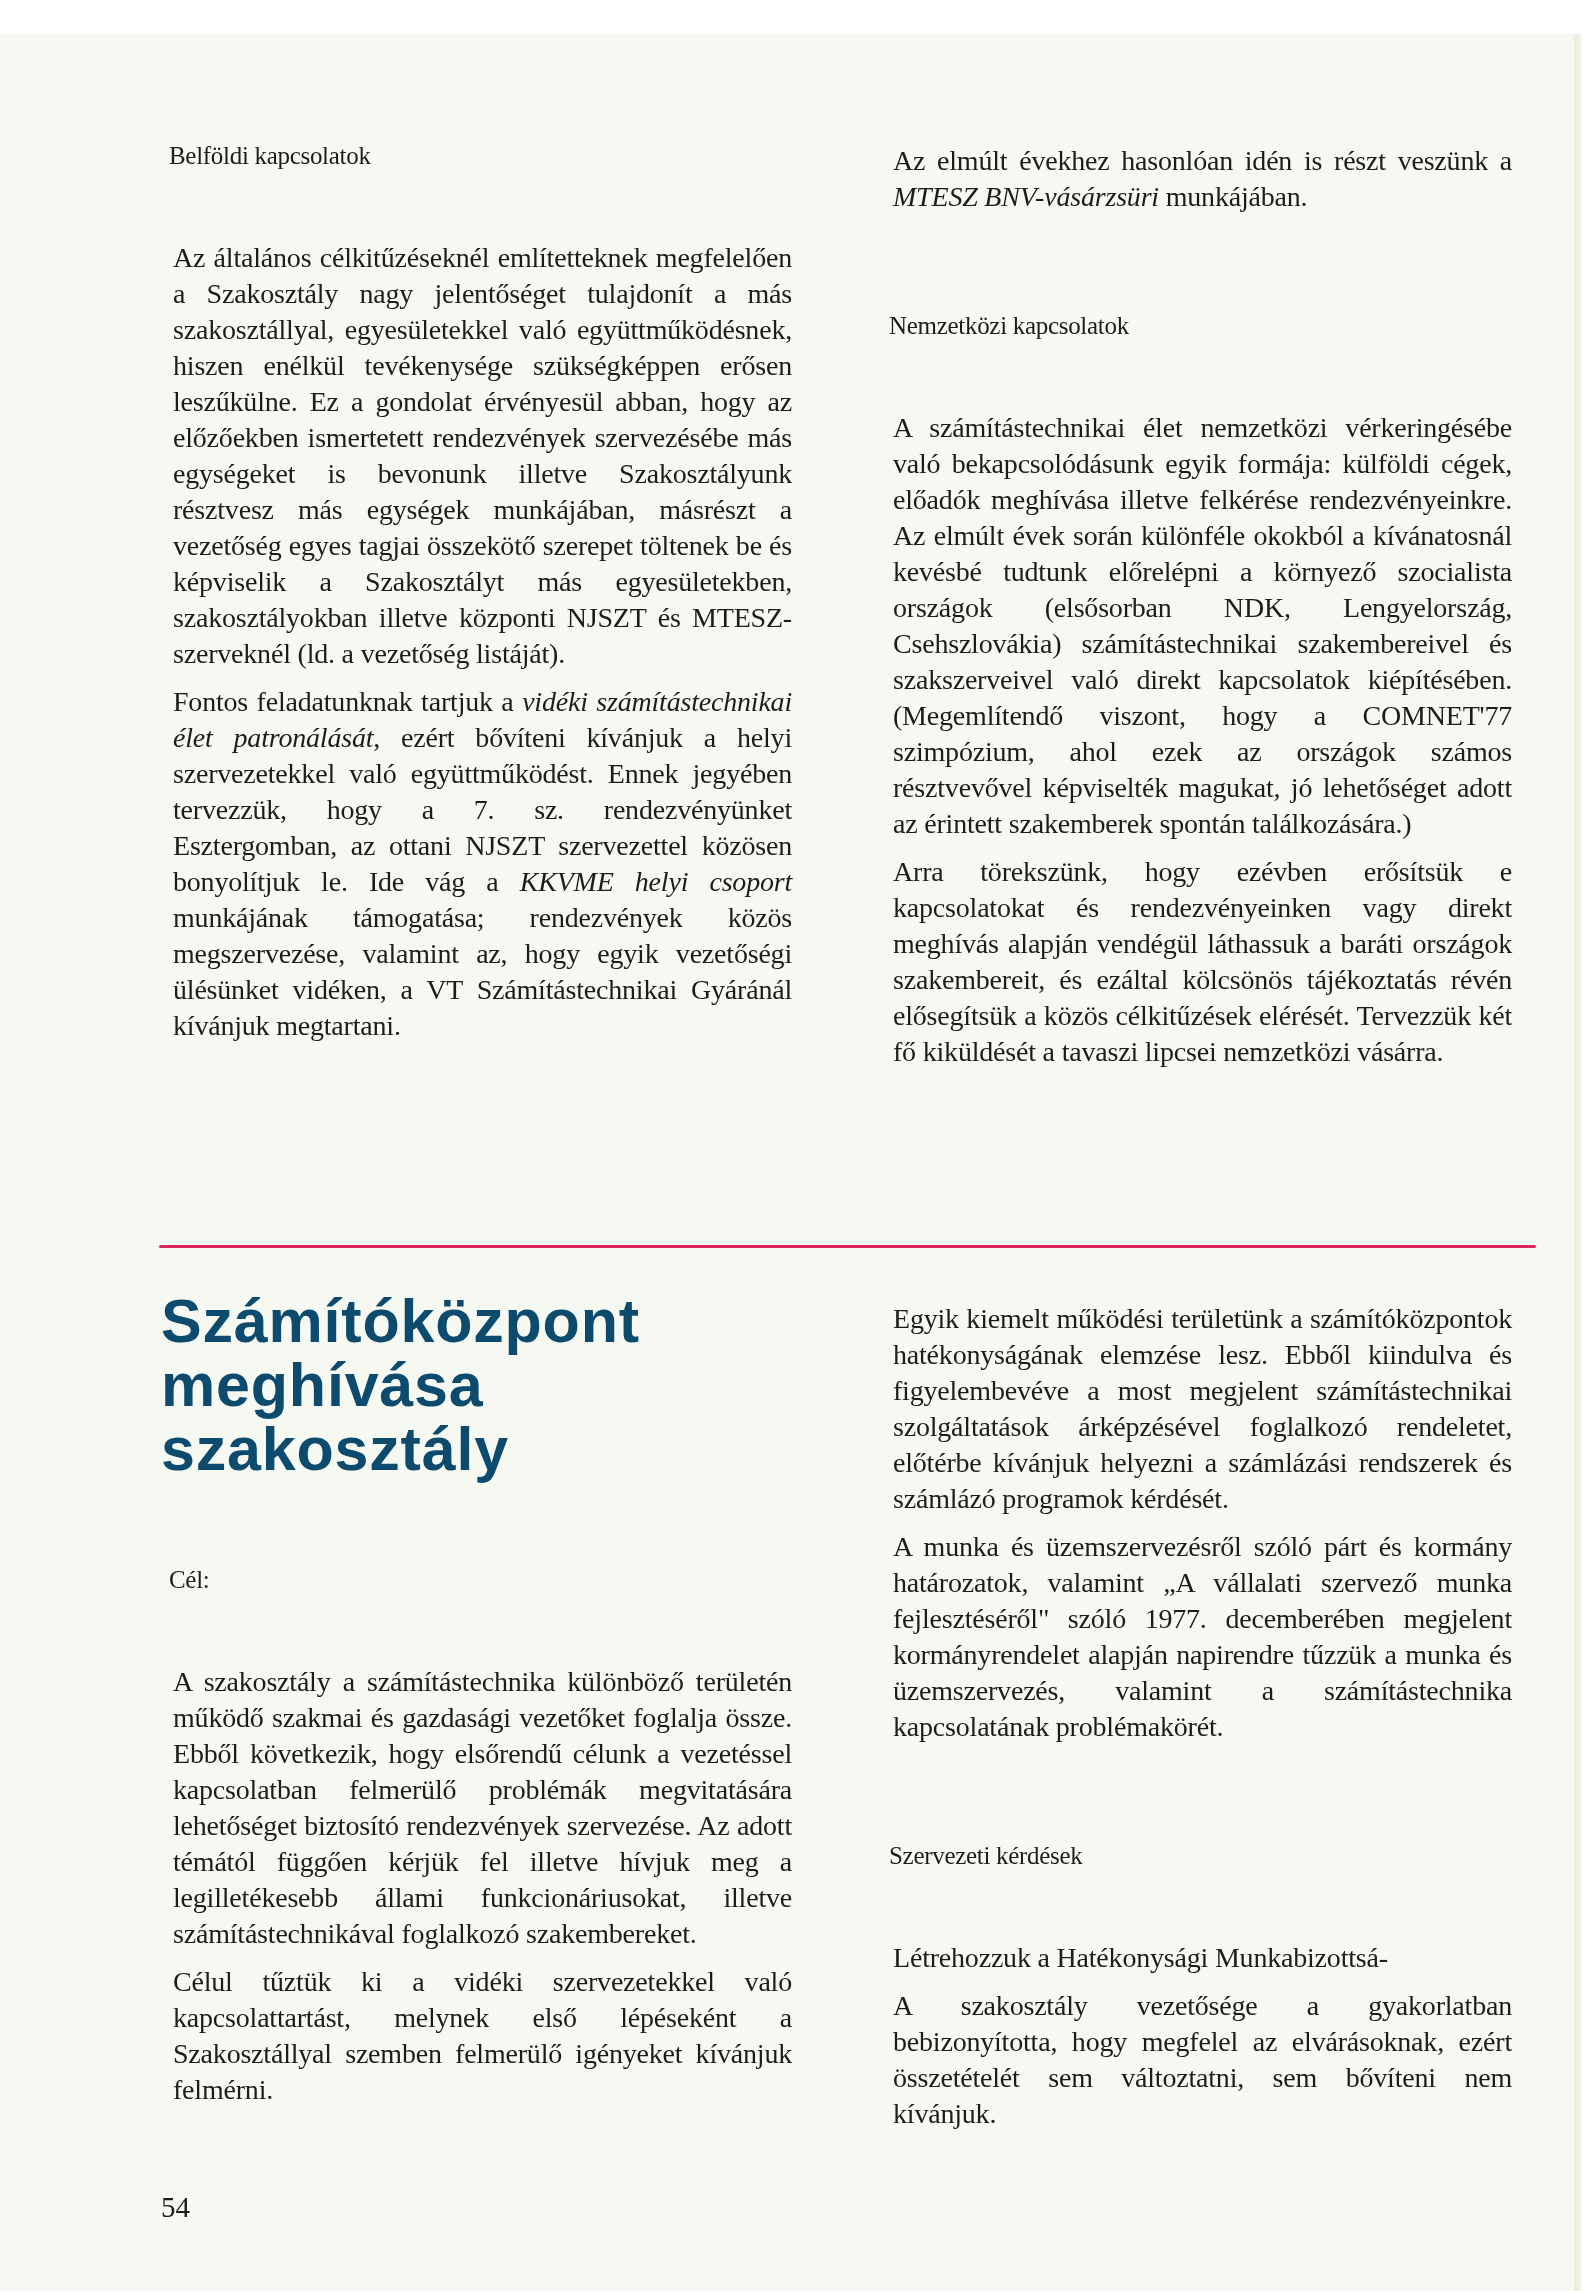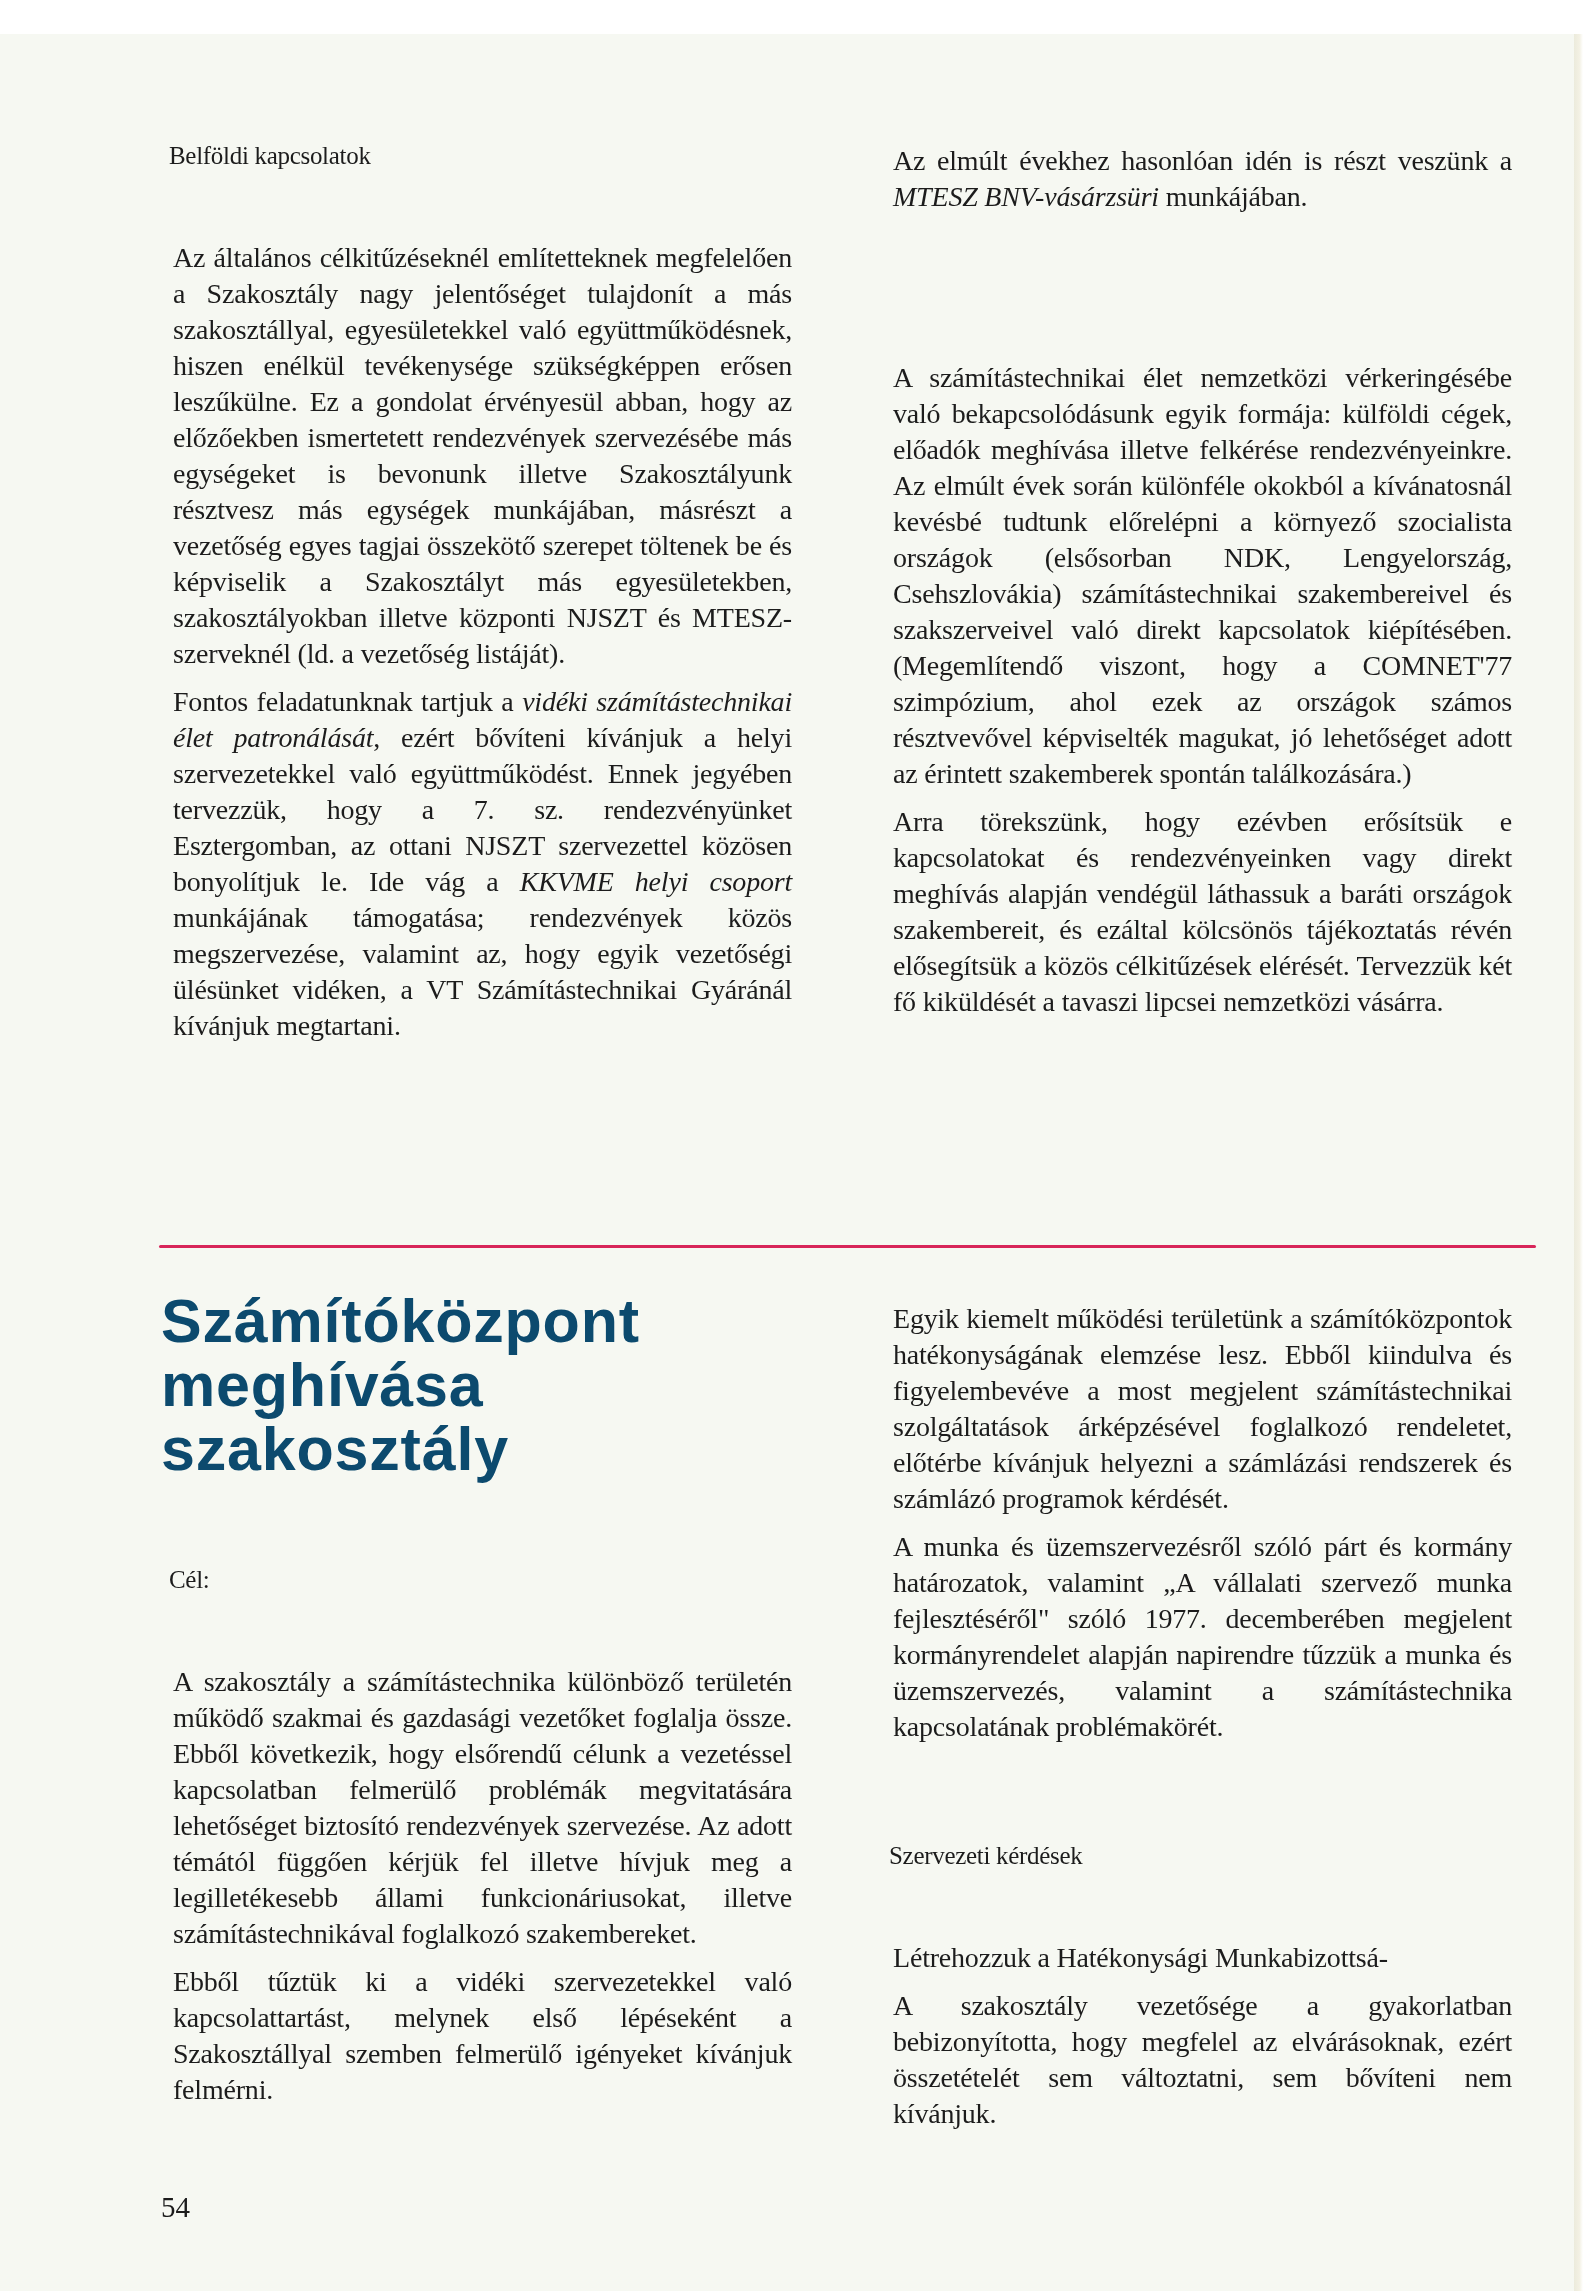--- a/index.html
+++ b/index.html
@@ -80,38 +80,39 @@
 <div class="col" id="col-tl">
   <h3 class="subhead">Belföldi kapcsolatok</h3>
   <div class="gap-m"></div>
   <p class="para">Az általános célkitűzéseknél említetteknek megfelelően a Szakosztály nagy jelentőséget tulajdonít a más szakosztállyal, egyesületekkel való együttműködésnek, hiszen enélkül tevékenysége szükségképpen erősen leszűkülne. Ez a gondolat érvényesül abban, hogy az előzőekben ismertetett rendezvények szervezésébe más egységeket is bevonunk illetve Szakosztályunk résztvesz más egységek munkájában, másrészt a vezetőség egyes tagjai összekötő szerepet töltenek be és képviselik a Szakosztályt más egyesületekben, szakosztályokban illetve központi NJSZT és MTESZ-szerveknél (ld. a vezetőség listáját).</p>
   <p class="para"><span>Fontos feladatunknak tartjuk a </span><em>vidéki számítástechnikai élet patronálását</em><span>, ezért bővíteni kívánjuk a helyi szervezetekkel való együttműködést. Ennek jegyében tervezzük, hogy a 7. sz. rendezvényünket Esztergomban, az ottani NJSZT szervezettel közösen bonyolítjuk le. Ide vág a </span><em>KKVME helyi csoport</em><span> munkájának támogatása; rendezvények közös megszervezése, valamint az, hogy egyik vezetőségi ülésünket vidéken, a VT Számítástechnikai Gyáránál kívánjuk megtartani.</span></p>
 </div>
 
 <div class="col" id="col-tr">
   <p class="para"><span>Az elmúlt évekhez hasonlóan idén is részt veszünk a </span><em>MTESZ BNV-vásárzsüri</em><span> munkájában.</span></p>
   <div class="gap-l"></div>
+  <h3 class="subhead">Nemzetközi kapcsolatok</h3>
   <div class="gap-m"></div>
   <p class="para">A számítástechnikai élet nemzetközi vérkeringésébe való bekapcsolódásunk egyik formája: külföldi cégek, előadók meghívása illetve felkérése rendezvényeinkre. Az elmúlt évek során különféle okokból a kívánatosnál kevésbé tudtunk előrelépni a környező szocialista országok (elsősorban NDK, Lengyelország, Csehszlovákia) számítástechnikai szakembereivel és szakszerveivel való direkt kapcsolatok kiépítésében. (Megemlítendő viszont, hogy a COMNET'77 szimpózium, ahol ezek az országok számos résztvevővel képviselték magukat, jó lehetőséget adott az érintett szakemberek spontán találkozására.)</p>
   <p class="para">Arra törekszünk, hogy ezévben erősítsük e kapcsolatokat és rendezvényeinken vagy direkt meghívás alapján vendégül láthassuk a baráti országok szakembereit, és ezáltal kölcsönös tájékoztatás révén elősegítsük a közös célkitűzések elérését. Tervezzük két fő kiküldését a tavaszi lipcsei nemzetközi vásárra.</p>
 </div>
 
 <div class="rule" style="background: rgb(216, 38, 90);"></div>
 
 <div class="col" id="col-bl">
   <h1 class="section-title">
     <span>Számítóközpont</span>
     <span>meghívása</span>
     <span>szakosztály</span>
   </h1>
   <div class="gap-l"></div>
   <h3 class="subhead">Cél:</h3>
   <div class="gap-m"></div>
   <p class="para">A szakosztály a számítástechnika különböző területén működő szakmai és gazdasági vezetőket foglalja össze. Ebből következik, hogy elsőrendű célunk a vezetéssel kapcsolatban felmerülő problémák megvitatására lehetőséget biztosító rendezvények szervezése. Az adott témától függően kérjük fel illetve hívjuk meg a legilletékesebb állami funkcionáriusokat, illetve számítástechnikával foglalkozó szakembereket.</p>
-  <p class="para">Ebből tűztük ki a vidéki szervezetekkel való kapcsolattartást, melynek első lépéseként a Szakosztállyal szemben felmerülő igényeket kívánjuk felmérni.</p>
+  <p class="para">Célul tűztük ki a vidéki szervezetekkel való kapcsolattartást, melynek első lépéseként a Szakosztállyal szemben felmerülő igényeket kívánjuk felmérni.</p>
 </div>
 
 <div class="col" id="col-br">
   <p class="para">Egyik kiemelt működési területünk a számítóközpontok hatékonyságának elemzése lesz. Ebből kiindulva és figyelembevéve a most megjelent számítástechnikai szolgáltatások árképzésével foglalkozó rendeletet, előtérbe kívánjuk helyezni a számlázási rendszerek és számlázó programok kérdését.</p>
   <p class="para">A munka és üzemszervezésről szóló párt és kormány határozatok, valamint „A vállalati szervező munka fejlesztéséről" szóló 1977. decemberében megjelent kormányrendelet alapján napirendre tűzzük a munka és üzemszervezés, valamint a számítástechnika kapcsolatának problémakörét.</p>
   <div class="gap-l"></div>
   <h3 class="subhead">Szervezeti kérdések</h3>
   <div class="gap-m"></div>
   <p class="para">Létrehozzuk a Hatékonysági Munkabizottsá-</p>
   <p class="para">A szakosztály vezetősége a gyakorlatban bebizonyította, hogy megfelel az elvárásoknak, ezért összetételét sem változtatni, sem bővíteni nem kívánjuk.</p>

